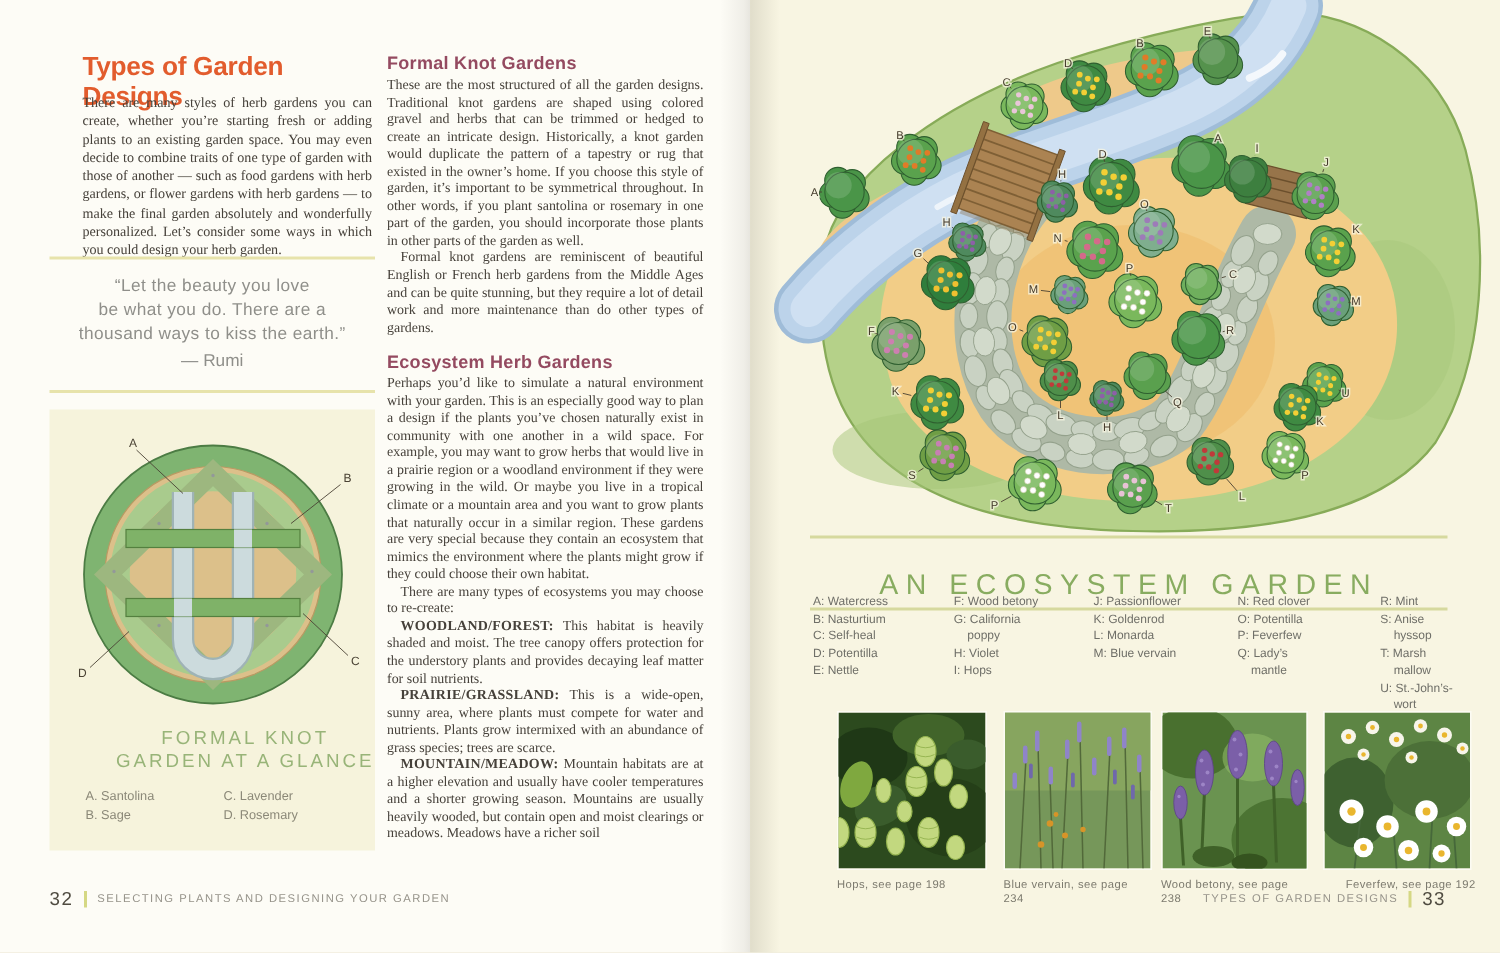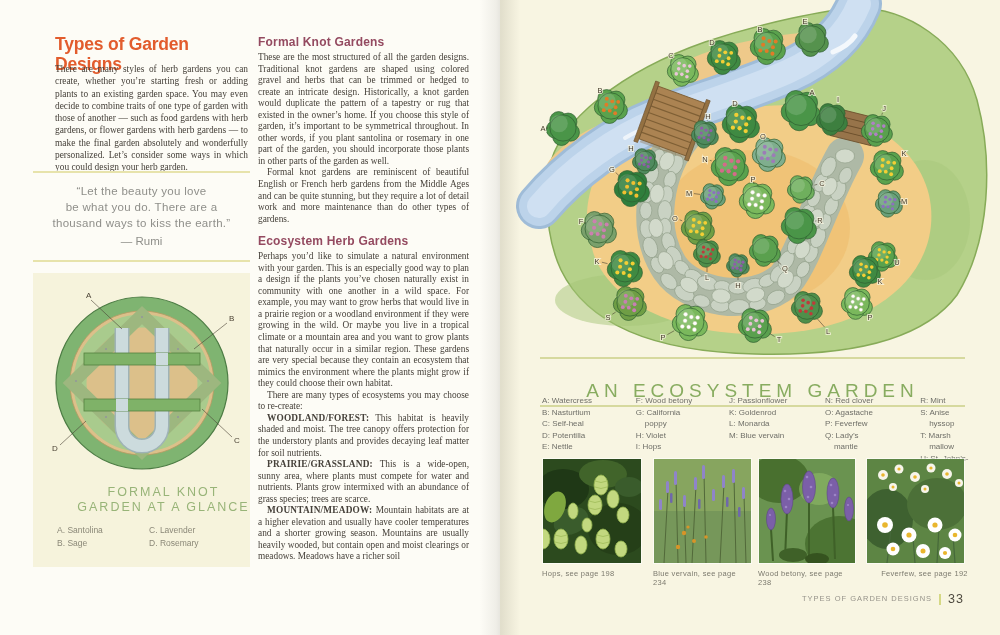--- a/index.html
+++ b/index.html
@@ -43,21 +43,21 @@
   
   .plan-svg{position:absolute;left:5px;top:0;}
   .eco-head{position:absolute;left:40px;top:357px;width:425px;border-top:2px solid #d6d99e;
     border-bottom:2px solid #d6d99e;padding:21px 0 4px;text-align:center;}
   .eco-head h2{margin:0;font:400 19px/21px "Liberation Sans",sans-serif;color:#88ac60;letter-spacing:5px;}
   .eco-legend{position:absolute;left:42px;top:395px;width:430px;display:flex;gap:36px;}
   .ecol{font:8px/11.5px "Liberation Sans",sans-serif;color:#6f6f68;}
   .ecol div{padding-left:9px;text-indent:-9px;}
   .ecol-1{width:87px;} .ecol-2{width:86px;} .ecol-3{width:90px;} .ecol-4{width:89px;} .ecol-5{width:78px;}
   .photos{position:absolute;left:0;top:458px;width:500px;height:130px;}
-  .photo-fig{position:absolute;top:0;margin:0;}
+  .photo-fig{position:absolute;top:0;margin:16px;}
   .photo-fig svg{display:block;border:1px solid rgba(255,255,255,0.6);}
   .photo-cap{margin-top:5px;font:7.5px/9px "Liberation Sans",sans-serif;color:#7c7a6e;letter-spacing:.3px;}
 </style>
 </head>
 <body>
 
 <div class="spread">
 
   <div class="page page-left">
     <h1 class="page-title">Types of Garden Designs</h1>
@@ -123,20 +123,25 @@
       <p class="body-p">These are the most structured of all the garden designs. Traditional knot gardens are shaped using colored gravel and herbs that can be trimmed or hedged to create an intricate design. Historically, a knot garden would duplicate the pattern of a tapestry or rug that existed in the owner’s home. If you choose this style of garden, it’s important to be symmetrical throughout. In other words, if you plant santolina or rosemary in one part of the garden, you should incorporate those plants in other parts of the garden as well.</p>
       <p class="body-p indent">Formal knot gardens are reminiscent of beautiful English or French herb gardens from the Middle Ages and can be quite stunning, but they require a lot of detail work and more maintenance than do other types of gardens.</p>
       <h2 class="sec-heading second">Ecosystem Herb Gardens</h2>
       <p class="body-p">Perhaps you’d like to simulate a natural environment with your garden. This is an especially good way to plan a design if the plants you’ve chosen naturally exist in community with one another in a wild space. For example, you may want to grow herbs that would live in a prairie region or a woodland environment if they were growing in the wild. Or maybe you live in a tropical climate or a mountain area and you want to grow plants that naturally occur in a similar region. These gardens are very special because they contain an ecosystem that mimics the environment where the plants might grow if they could choose their own habitat.</p>
       <p class="body-p indent">There are many types of ecosystems you may choose to re-create:</p>
       <p class="hab"><b>WOODLAND/FOREST:</b> <span>This habitat is heavily shaded and moist. The tree canopy offers protection for the understory plants and provides decaying leaf matter for soil nutrients.</span></p>
       <p class="hab"><b>PRAIRIE/GRASSLAND:</b> <span>This is a wide-open, sunny area, where plants must compete for water and nutrients. Plants grow intermixed with an abundance of grass species; trees are scarce.</span></p>
       <p class="hab"><b>MOUNTAIN/MEADOW:</b> <span>Mountain habitats are at a higher elevation and usually have cooler temperatures and a shorter growing season. Mountains are usually heavily wooded, but contain open and moist clearings or meadows. Meadows have a richer soil</span></p>
     </div>
 
+    <div class="footer footer-left">
+      <span class="page-num">32</span>
+      <span class="foot-bar"></span>
+      <span class="foot-cap">SELECTING PLANTS AND DESIGNING YOUR GARDEN</span>
+    </div>
   </div>
 
   <div class="page page-right">
 
     <svg class="plan-svg" width="490" height="356" viewBox="0 0 490 356">
       <path d="M 44 170 C 52 120 120 70 200 42 C 260 22 320 10 352 8 C 400 8 455 40 472 100 C 488 160 486 240 452 295 C 415 345 330 356 250 354 C 160 352 85 330 56 270 C 42 240 40 205 44 170 Z" fill="#b5d189" stroke="#87ab58" stroke-width="1.5"></path>
       <ellipse cx="120" cy="300" rx="70" ry="26" fill="#a6c678" opacity="0.5"></ellipse>
       <ellipse cx="420" cy="220" rx="45" ry="60" fill="#a6c678" opacity="0.4"></ellipse>
       <ellipse cx="92" cy="148" rx="58" ry="20" fill="#eec98a" transform="rotate(-28 92 148)"></ellipse>
       <ellipse cx="255" cy="57" rx="90" ry="18" fill="#eec98a" transform="rotate(-11 255 57)"></ellipse>
@@ -853,21 +858,21 @@
         <div>I: Hops</div>
       </div>
       <div class="ecol ecol-3">
         <div>J: Passionflower</div>
         <div>K: Goldenrod</div>
         <div>L: Monarda</div>
         <div>M: Blue vervain</div>
       </div>
       <div class="ecol ecol-4">
         <div>N: Red clover</div>
-        <div>O: Agastache</div>
+        <div>O: Potentilla</div>
         <div>P: Feverfew</div>
         <div>Q: Lady’s mantle</div>
       </div>
       <div class="ecol ecol-5">
         <div>R: Mint</div>
         <div>S: Anise hyssop</div>
         <div>T: Marsh mallow</div>
         <div>U: St.-John’s-wort</div>
       </div>
     </div>

